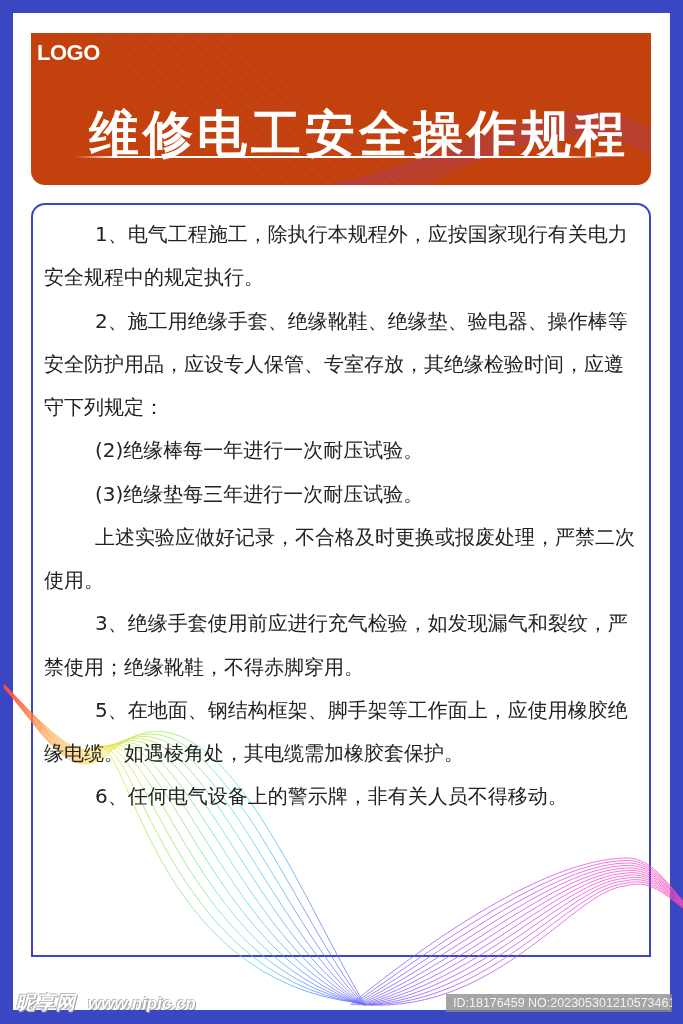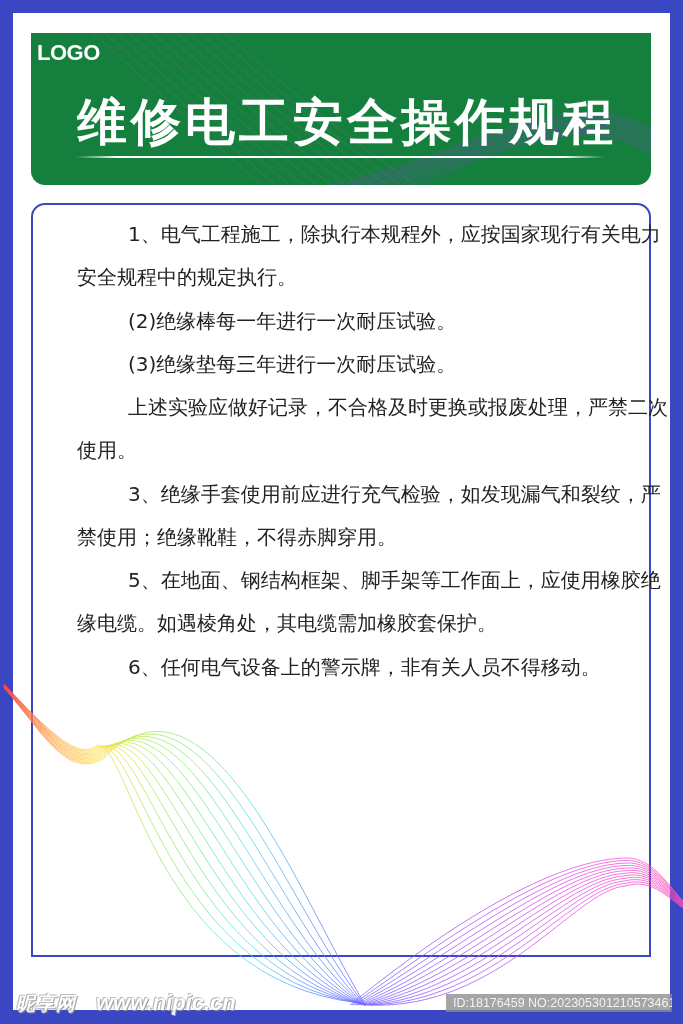--- a/index.html
+++ b/index.html
@@ -9,67 +9,67 @@
       font-family: "DejaVu Sans", sans-serif;
       position: relative;
     }
     #poster { position: absolute; left: 0; top: 0; width: 683px; height: 1024px; overflow: hidden; }
     .frame {
       position: absolute; left: 13px; top: 13px; width: 657px; height: 997px;
       background: #ffffff;
     }
     .header {
       position: absolute; left: 31px; top: 33px; width: 620px; height: 152px;
-      background: #15803d;
+      background: #c2410c;
       border-radius: 0 0 14px 14px;
       overflow: hidden;
     }
     .hdr-deco { position: absolute; left: 0; top: 0; width: 620px; height: 152px; }
     .logo {
       position: absolute; left: 6px; top: 7px;
       color: #ffffff; font-family: "Liberation Sans", sans-serif;
       font-weight: bold; font-size: 22px; line-height: 26px; letter-spacing: -0.5px;
     }
     .title {
-      position: absolute; left: 0; top: 55px; width: 620px; margin: 4px;
+      position: absolute; left: 0; top: 55px; width: 620px; margin: 16px;
       text-align: center; color: #ffffff;
       font-family: "DejaVu Sans", sans-serif; font-weight: bold;
       font-size: 50px; line-height: 60px; letter-spacing: 4px; padding-left: 4px;
       box-sizing: border-box; white-space: nowrap;
     }
     .underline {
       position: absolute; left: 44px; top: 123px; width: 530px; height: 2px;
       background: linear-gradient(to right, rgba(255,255,255,0), #ffffff 8%, #ffffff 92%, rgba(255,255,255,0));
     }
     .content-box {
       position: absolute; left: 31px; top: 203px; width: 620px; height: 754px;
       border: 2px solid #3a47c3; border-radius: 14px 14px 0 0;
       box-sizing: border-box; background: #ffffff;
     }
     .wave { position: absolute; left: 0; top: 0; width: 683px; height: 1024px; pointer-events: none; }
     .content-text {
       position: absolute; left: 44px; top: 213px; width: 590px;
       color: #222222; font-size: 20px;
     }
-    .para { display: block; margin-left: 33px; }
+    .para { display: block; }
     .ln { height: 43.25px; line-height: 43.25px; white-space: nowrap; }
     .ln.ind { padding-left: 51px; }
     .issuer {
       position: absolute; right: 38px; top: 973px;
       color: #ffffff; font-family: "DejaVu Serif", serif;
       font-size: 17px; line-height: 22px; letter-spacing: 3.5px; white-space: nowrap;
     }
     .wm-site {
       position: absolute; left: 16px; top: 990px; white-space: nowrap;
       color: #ffffff; font-style: italic; font-weight: bold;
       text-shadow: 0 0 1px #888, 1px 1px 0 #999, -1px -1px 0 #bbb;
       opacity: 0.9;
     }
     .wm-site .wm-name { font-size: 19px; letter-spacing: 1px; }
-    .wm-site .wm-url { font-size: 22px; margin-left: 20px; font-family: "Liberation Sans", sans-serif; }
+    .wm-site .wm-url { font-size: 17px; margin-left: 12px; font-family: "Liberation Sans", sans-serif; }
     .wm-id {
       position: absolute; left: 446px; top: 994px; width: 226px; height: 18px;
       background: rgba(140,140,140,0.78);
       color: #f2f2f2; font-family: "Liberation Sans", sans-serif;
       font-size: 12.5px; line-height: 18px; padding-left: 7px; box-sizing: border-box;
       white-space: nowrap; overflow: hidden;
     }
   </style>
 </head>
 <body>
@@ -156,20 +156,25 @@
       <path d="M370,1005 C500,1010 575,890 625,886 C655,877 670,902 690,912"></path>
     </g>
   </svg>
 
   <div class="content-text">
     <div class="para">
       <div class="ln ind">1、电气工程施工，除执行本规程外，应按国家现行有关电力</div>
       <div class="ln">安全规程中的规定执行。</div>
     </div>
     <div class="para">
+      <div class="ln ind">2、施工用绝缘手套、绝缘靴鞋、绝缘垫、验电器、操作棒等</div>
+      <div class="ln">安全防护用品，应设专人保管、专室存放，其绝缘检验时间，应遵</div>
+      <div class="ln">守下列规定：</div>
+    </div>
+    <div class="para">
       <div class="ln ind">(2)绝缘棒每一年进行一次耐压试验。</div>
     </div>
     <div class="para">
       <div class="ln ind">(3)绝缘垫每三年进行一次耐压试验。</div>
     </div>
     <div class="para">
       <div class="ln ind">上述实验应做好记录，不合格及时更换或报废处理，严禁二次</div>
       <div class="ln">使用。</div>
     </div>
     <div class="para">

